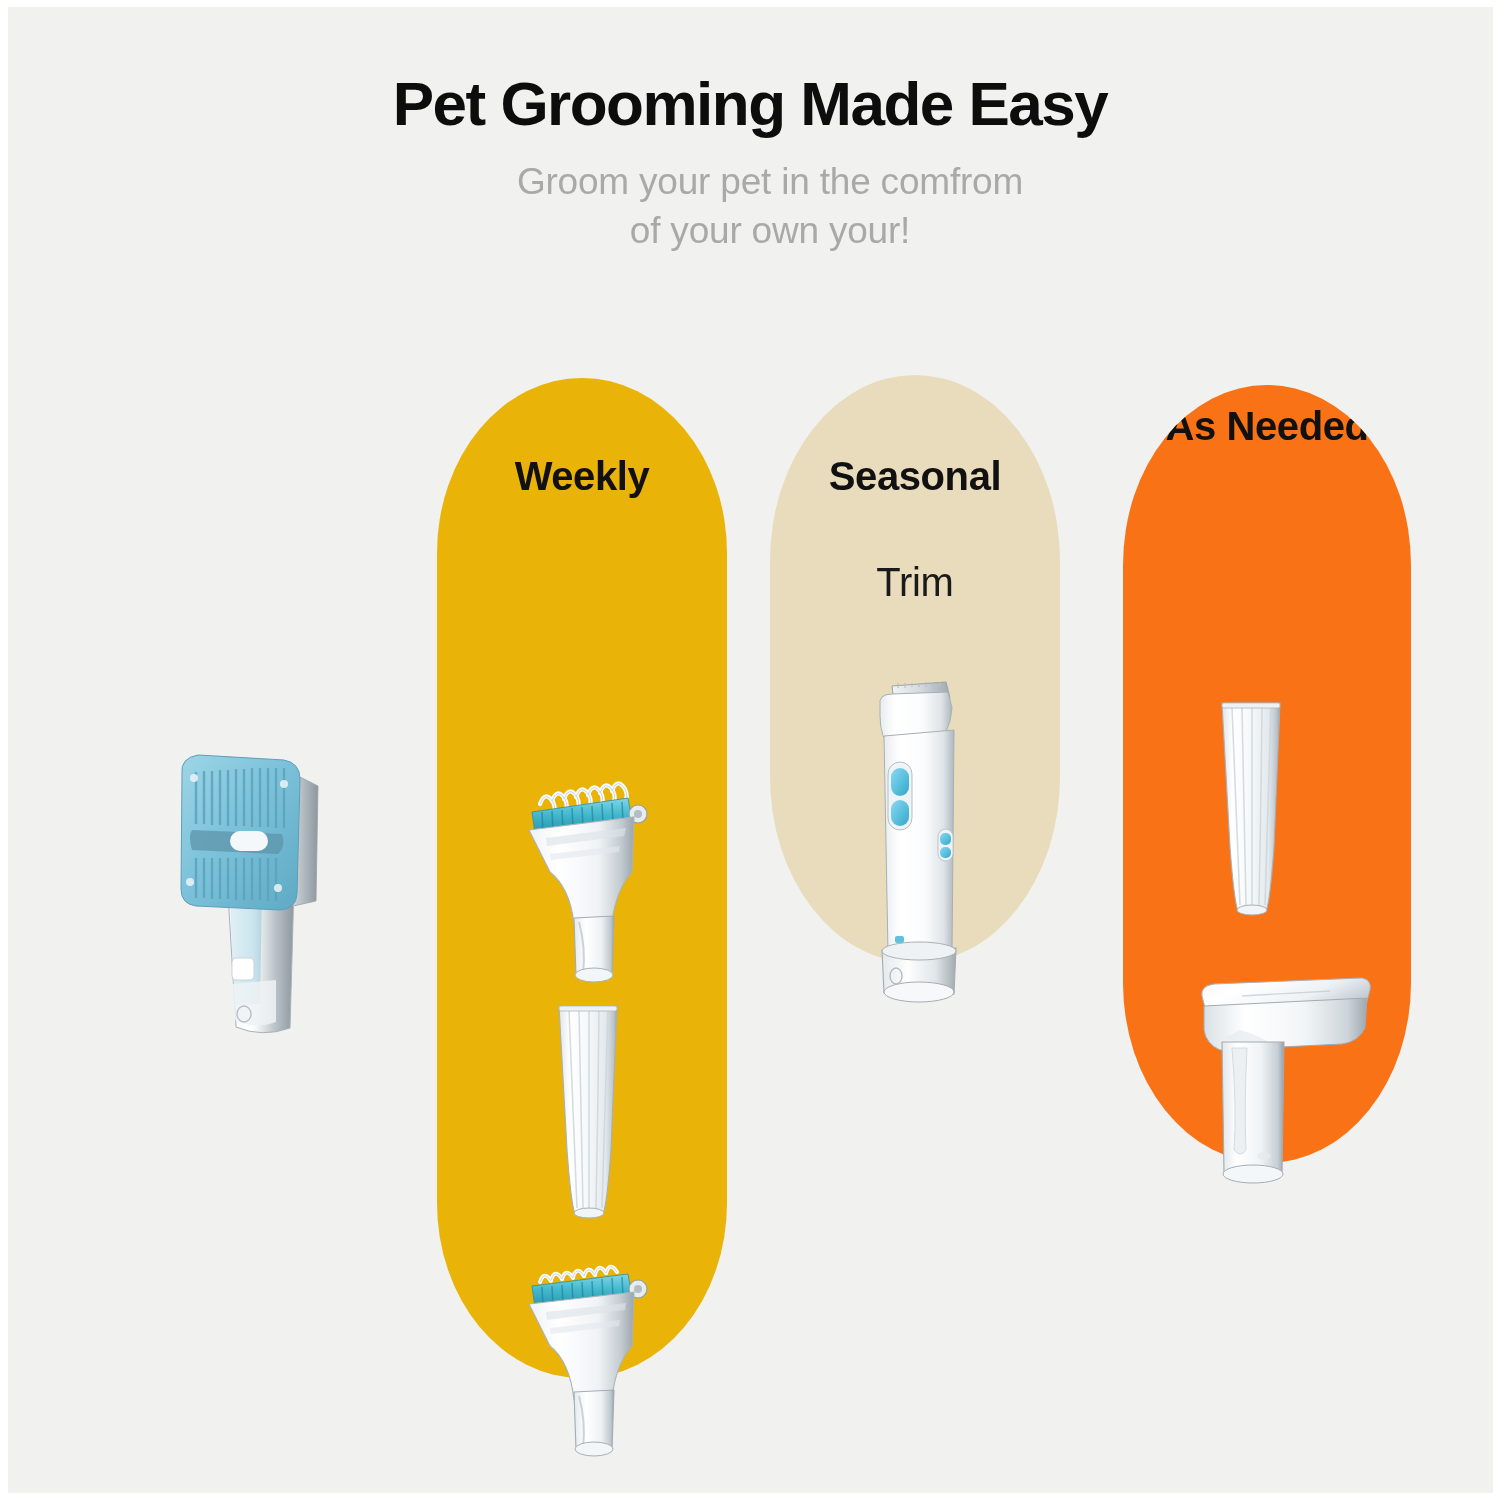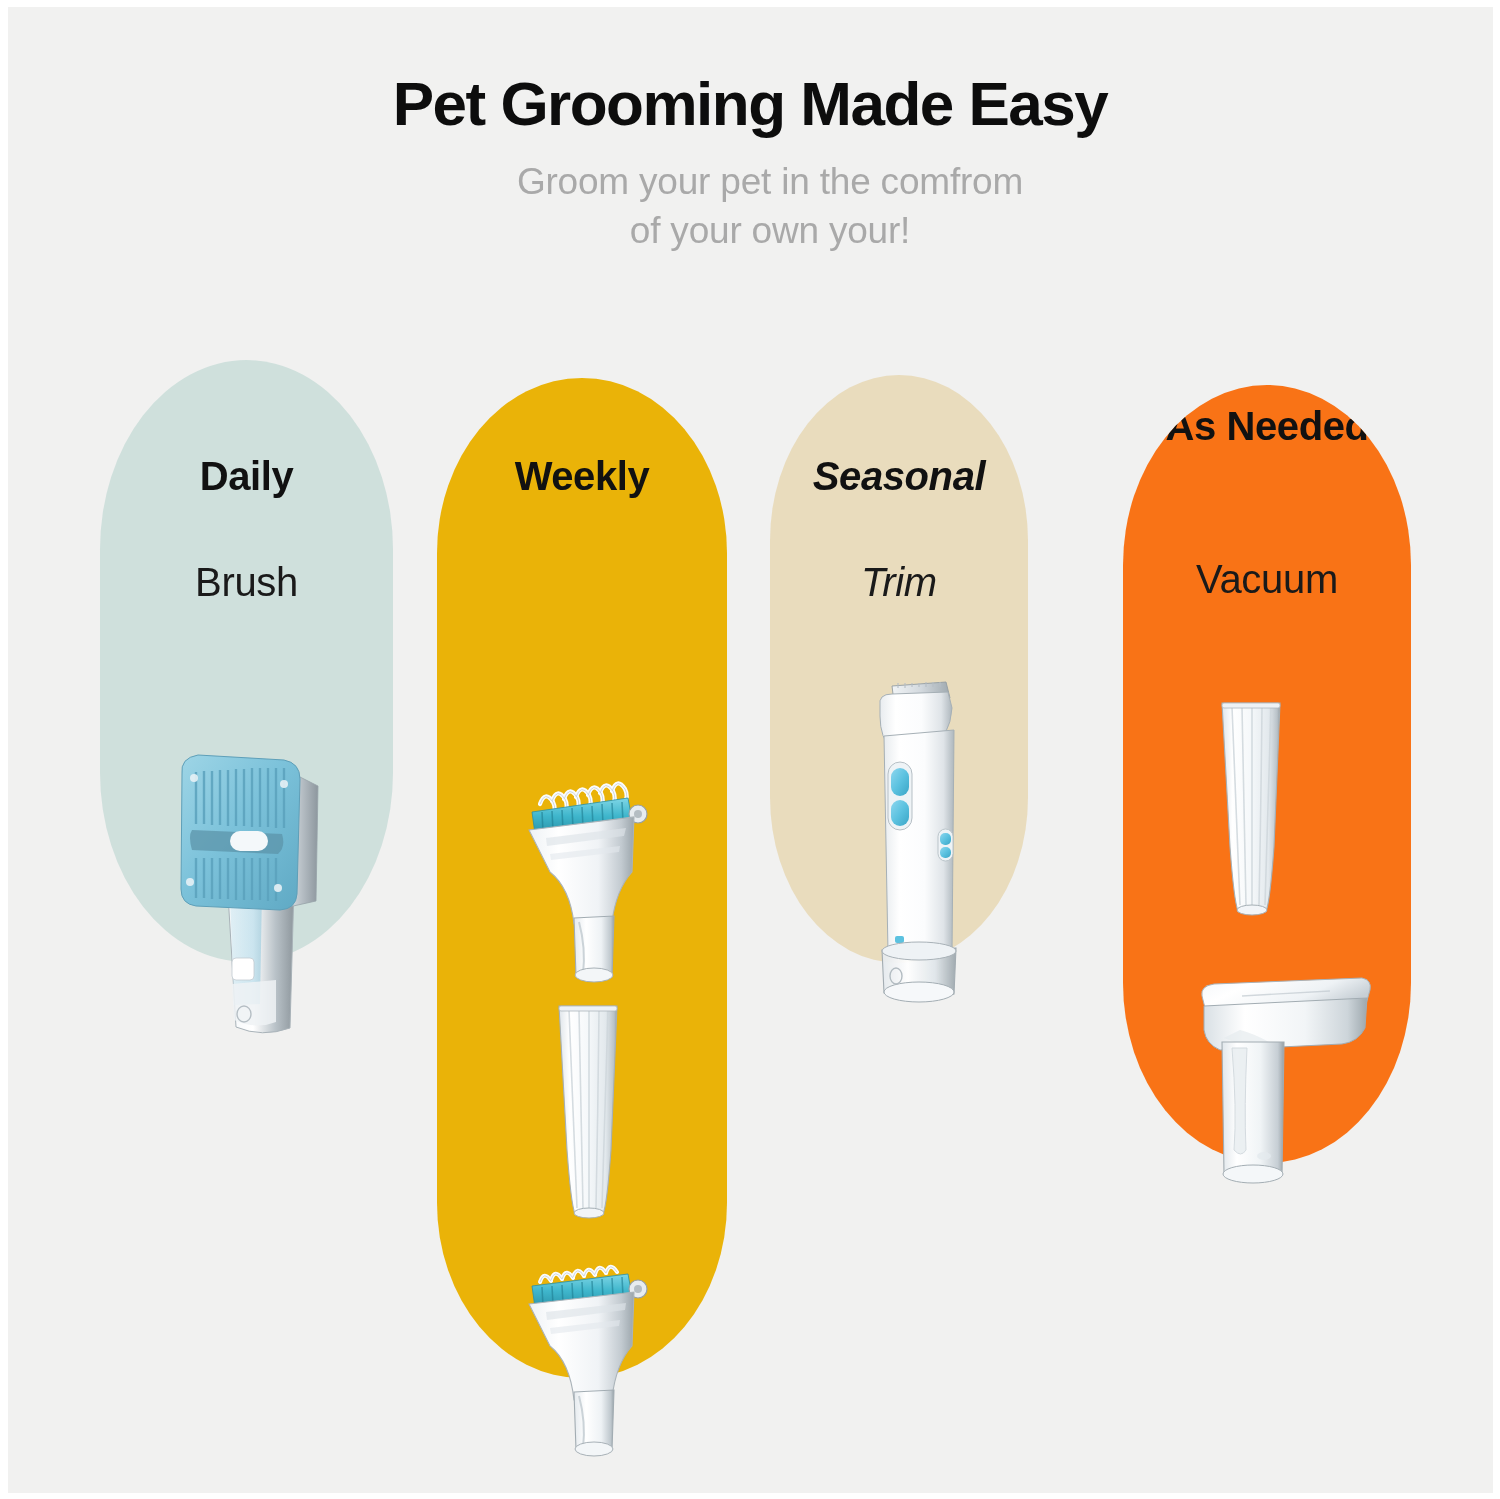--- a/index.html
+++ b/index.html
@@ -61,22 +61,22 @@
   #col-daily{left:100px;top:360px;width:293px;height:602px;
     border-radius:147px / 190px;background:#cfe0dc;}
   #col-daily .label{top:93px;}
   #col-daily .items{top:190px;}
 
   #col-weekly{left:437px;top:378px;width:290px;height:1000px;
     border-radius:145px / 175px;background:#eab308;}
   #col-weekly .label{top:75px;}
   #col-weekly .items{top:172px;}
 
-  #col-seasonal{left:770px;top:375px;width:258px;height:588px;
-    border-radius:145px / 186px;background:#e9dcbd;font-style:italic;}
+  #col-seasonal{left:770px;top:375px;width:290px;height:588px;
+    border-radius:145px / 186px;background:#e9dcbd;}
   #col-seasonal .label{top:78px;}
   #col-seasonal .items{top:175px;}
 
   #col-asneeded{left:1107px;top:385px;width:288px;height:778px;
     border-radius:144px / 180px;background:#f97316;margin-left:16px;}
   #col-asneeded .label{top:18px;}
   #col-asneeded .items{top:162px;}
 
   
   .product{position:absolute;}
@@ -88,28 +88,20 @@
 <div id="stage">
 
   <div id="header">
     <h1 id="title">Pet Grooming Made Easy</h1>
     <div id="subtitle">
       <div>Groom your pet in the comfrom</div>
       <div>of your own your!</div>
     </div>
   </div>
 
-  <div class="pill" id="col-daily">
-    <div class="label">
-      <span>Daily</span>
-    </div>
-    <div class="items">
-      <span>Brush</span>
-    </div>
-  </div>
 
   <div class="product" style="left:166px;top:746px;">
     <svg width="180" height="290" viewBox="0 0 180 290">
       <defs>
         <linearGradient id="gBrushHead" x1="0" y1="0" x2="1" y2="1">
           <stop offset="0" stop-color="#9ed5e6"></stop>
           <stop offset="0.45" stop-color="#7cc2da"></stop>
           <stop offset="1" stop-color="#5fa9c4"></stop>
         </linearGradient>
         <linearGradient id="gBrushSide" x1="0" y1="0" x2="1" y2="0">
@@ -401,21 +393,20 @@
       <ellipse cx="44" cy="312" rx="6" ry="8" fill="none" stroke="#b3bcc2" stroke-width="1.4"></ellipse>
     </svg>
   </div>
 
   <div class="pill" id="col-asneeded">
     <div class="label">
       <span>As</span>
       <span>Needed</span>
     </div>
     <div class="items">
-      <span>Vacuum</span>
     </div>
   </div>
 
   <div class="product" style="left:1208px;top:697px;">
     <svg width="90" height="225" viewBox="0 0 90 225">
       <path d="M14 6 L72 6 L66 150 Q62 205 58 214 L30 214 Q26 204 22 150 Z" fill="url(#gNozzle)" stroke="#a6b0b6" stroke-width="1.1"></path>
       <g stroke="#cfd7dc" stroke-width="1.6" fill="none" opacity="0.85">
         <path d="M24 10 Q28 110 32 208"></path>
         <path d="M34 10 Q36 110 38 208"></path>
         <path d="M44 10 Q44 110 44 208"></path>

